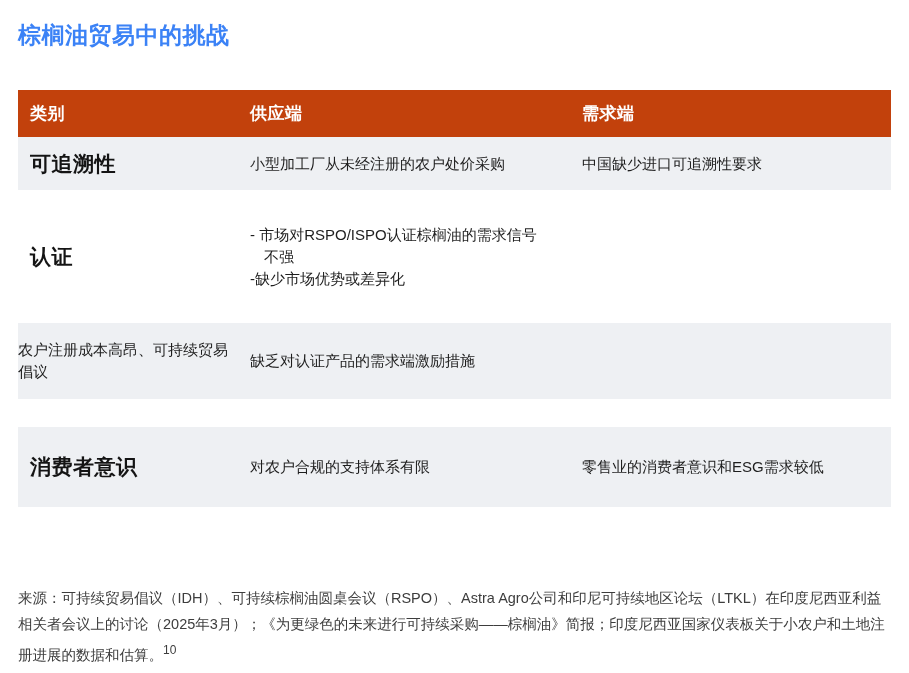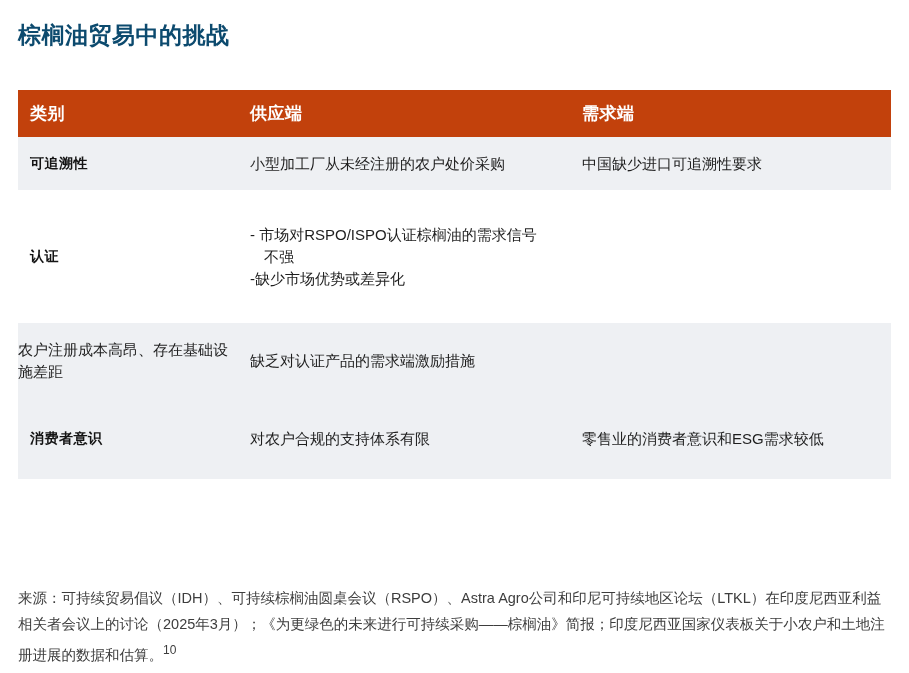--- a/index.html
+++ b/index.html
@@ -9,21 +9,21 @@
     font-family: "Liberation Sans", "DejaVu Sans", sans-serif;
     overflow: hidden;
   }
   .page { width: 909px; height: 673px; position: relative; }
 
   .page-title {
     position: absolute;
     left: 18px; top: 20px;
     font-size: 23px;
     font-weight: 700;
-    color: #0c4a6e;
+    color: #3b82f6;
     letter-spacing: 0.5px;
   }
 
   .table {
     position: absolute;
     left: 18px; top: 90px;
     width: 873px;
   }
   .row {
     display: grid;
@@ -42,24 +42,24 @@
   }
   .cell { padding-right: 16px; }
   .col1 { padding-left: 12px; }
 
   .r-light { background: #eef0f3; }
   .r-white { background: #ffffff; }
   .row1 { height: 53px; }
   .row2 { height: 133px; }
   .row3 { height: 76px; }
   .row4 { height: 65px; }
-  .row5 { height: 80px; }
+  .row5 { height: 80px; margin-top: 28px; }
 
   .cat {
-    font-size: 14px;
+    font-size: 21px;
     font-weight: 700;
     color: #141414;
     letter-spacing: 0.5px;
   }
   .val {
     font-size: 15px;
     color: #1e1e1e;
     line-height: 22px;
   }
   .bullets { display: flex; flex-direction: column; }
@@ -105,21 +105,21 @@
 
     <div class="row r-white row2">
       <div class="cell col1 cat">认证</div>
       <div class="cell bullets">
         <div class="bullet">- 市场对RSPO/ISPO认证棕榈油的需求信号不强</div>
         <div class="bullet">-缺少市场优势或差异化</div>
       </div>
     </div>
 
     <div class="row r-light row3">
-      <div class="cell val">农户注册成本高昂、存在基础设施差距</div>
+      <div class="cell val">农户注册成本高昂、可持续贸易倡议</div>
       <div class="cell val">缺乏对认证产品的需求端激励措施</div>
     </div>
 
 
     <div class="row r-light row5">
       <div class="cell col1 cat">消费者意识</div>
       <div class="cell val">对农户合规的支持体系有限</div>
       <div class="cell val">零售业的消费者意识和ESG需求较低</div>
     </div>
 

